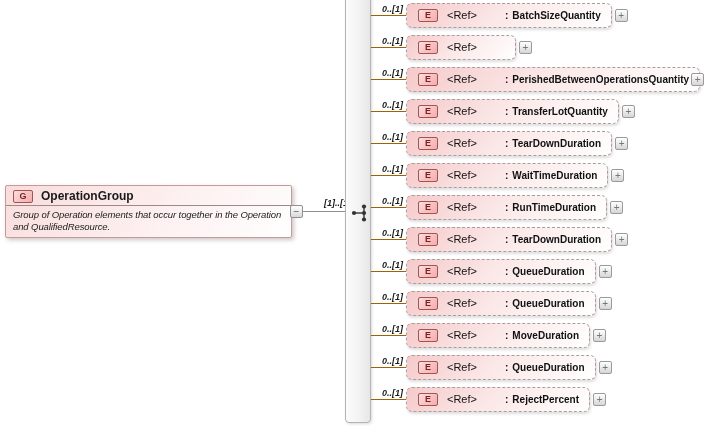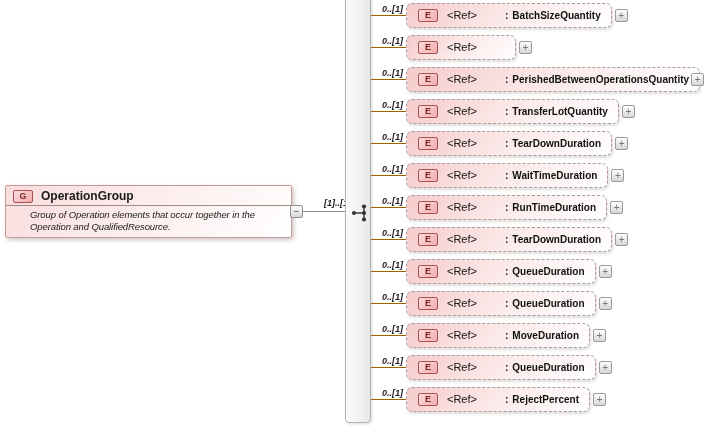--- a/index.html
+++ b/index.html
@@ -20,21 +20,21 @@
     border-bottom:1px solid #a08888; }
   .badge {
     display:inline-flex; align-items:center; justify-content:center;
     width:20px; height:13px; flex:none;
     border:1px solid #a65252; border-radius:2px;
     background:linear-gradient(135deg,#fbdede 0%,#f3acac 100%);
     font-size:9px; font-weight:bold; color:#7c2323; line-height:1;
   }
   .group-title { font-size:12px; font-weight:bold; color:#1a1a1a; }
   .group-desc {
-    padding:3px 24px; font-size:9.5px; font-style:italic; color:#222; line-height:11.5px;
+    padding:3px 7px; font-size:9.5px; font-style:italic; color:#222; line-height:11.5px;
     letter-spacing:-0.1px;
   }
   .collapse-btn {
     position:absolute; left:290px; top:205px; width:13px; height:13px;
     border:1px solid #8f8f8f; border-radius:2px;
     background:linear-gradient(180deg,#ffffff 0%,#d9d9d9 100%);
     font-size:10px; line-height:11px; text-align:center; color:#555; cursor:pointer;
   }
 
   

